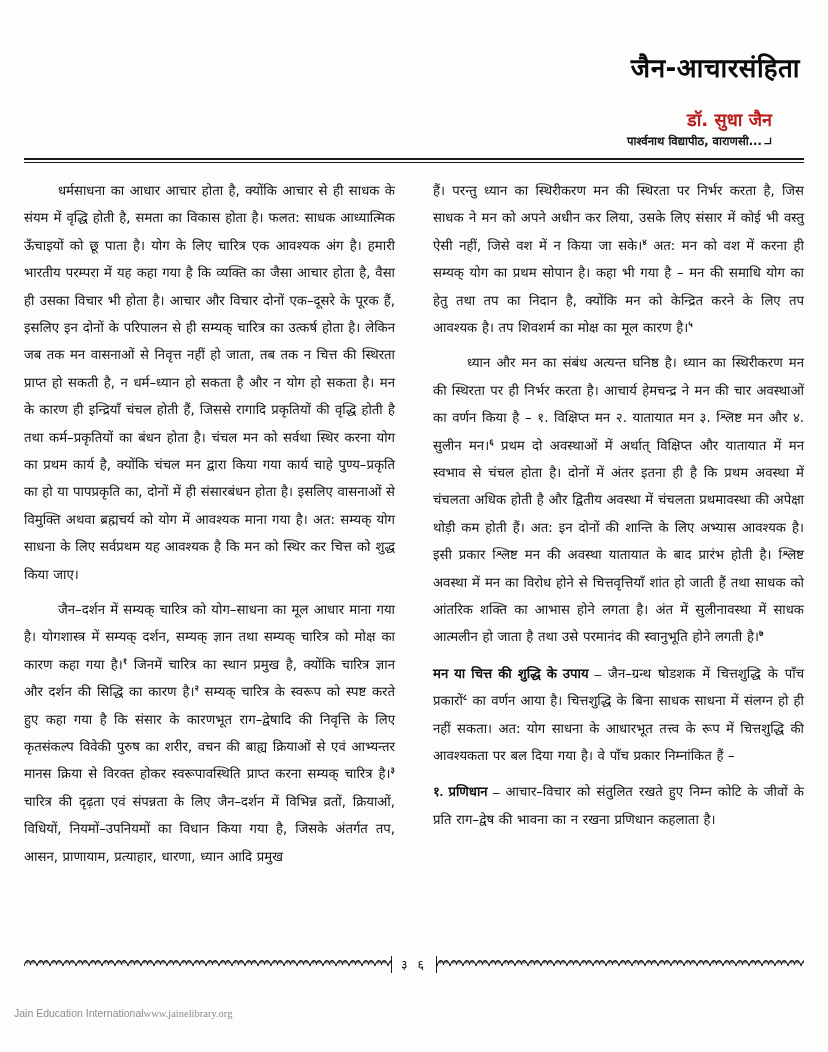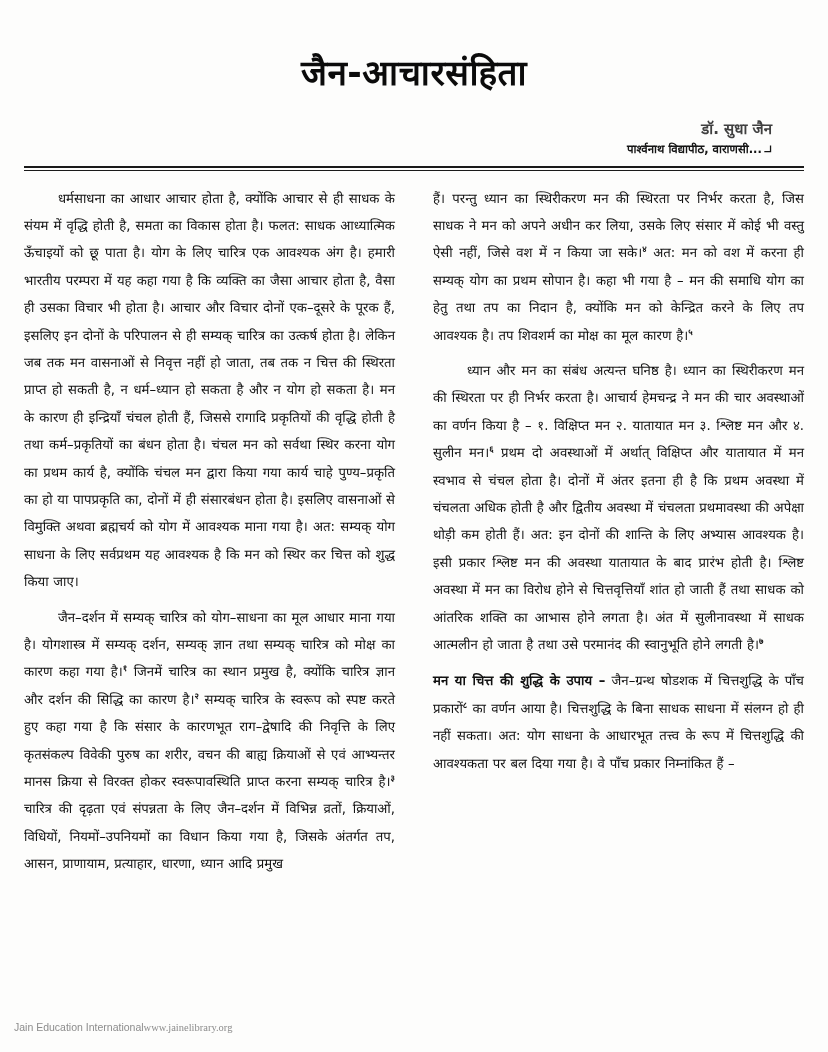--- a/index.html
+++ b/index.html
@@ -20,39 +20,39 @@
     background: #fdfdfc;
     overflow: hidden;
     box-sizing: border-box;
   }
 
   
   .masthead {
     padding: 40px 28px 0 28px;
   }
   .doc-title {
-    text-align: center;
-    font-family: "DejaVu Sans", sans-serif;
-    font-weight: 700;
-    font-size: 35px;
+    text-align: right;
+    font-family: "DejaVu Sans", sans-serif;
+    font-weight: 700;
+    font-size: 26px;
     letter-spacing: 0.5px;
     color: #0b0b0b;
     line-height: 1.25;
     margin: 12px 0 0 0;
   }
   .byline {
     margin-top: 24px;
     text-align: right;
     padding-right: 28px;
   }
   .author-name {
     font-family: "DejaVu Sans", sans-serif;
     font-weight: 700;
-    font-size: 15px;
-    color: #404040;
+    font-size: 18px;
+    color: #b91c1c;
     display: block;
     line-height: 1.2;
   }
   .author-affil {
     font-family: "DejaVu Sans", sans-serif;
     font-weight: 700;
     font-size: 11.5px;
     color: #141414;
     display: block;
     margin-top: 5px;
@@ -95,20 +95,21 @@
     text-align-last: left;
     color: #111;
     word-spacing: 0.5px;
   }
   .col p.indent { text-indent: 34px; }
   .col p + p { margin-top: 8px; }
   .col p.gap  { margin-top: 9px; }
 
   .lead {
     font-weight: 700;
+    font-family: Liberation Serif, serif;
   }
   sup.fn {
     font-size: 8.5px;
     vertical-align: super;
     line-height: 0;
     font-weight: 700;
   }
 
   
   .band {
@@ -138,21 +139,21 @@
     height: 17px;
     line-height: 17px;
     letter-spacing: 3px;
   }
 
   
   .footer {
     position: absolute;
     left: 0;
     right: 0;
-    bottom: 12px;
+    bottom: 26px;
     height: 26px;
     display: flex;
     align-items: center;
     padding: 0 14px;
     box-sizing: border-box;
     font-family: "Liberation Sans", sans-serif;
     font-size: 10.5px;
     color: #8c8c8c;
   }
   .footer .f-left   { flex: 0 0 auto; }
@@ -189,23 +190,49 @@
     <div class="col col-right">
       <p>
         <span>हैं। परन्तु ध्यान का स्थिरीकरण मन की स्थिरता पर निर्भर करता है, जिस साधक ने मन को अपने अधीन कर लिया, उसके लिए संसार में कोई भी वस्तु ऐसी नहीं, जिसे वश में न किया जा सके।</span><sup class="fn">४</sup><span> अत: मन को वश में करना ही सम्यक् योग का प्रथम सोपान है। कहा भी गया है – मन की समाधि योग का हेतु तथा तप का निदान है, क्योंकि मन को केन्द्रित करने के लिए तप आवश्यक है। तप शिवशर्म का मोक्ष का मूल कारण है।</span><sup class="fn">५</sup>
       </p>
       <p class="indent">
         <span>ध्यान और मन का संबंध अत्यन्त घनिष्ठ है। ध्यान का स्थिरीकरण मन की स्थिरता पर ही निर्भर करता है। आचार्य हेमचन्द्र ने मन की चार अवस्थाओं का वर्णन किया है – १. विक्षिप्त मन २. यातायात मन ३. श्लिष्ट मन और ४. सुलीन मन।</span><sup class="fn">६</sup><span> प्रथम दो अवस्थाओं में अर्थात् विक्षिप्त और यातायात में मन स्वभाव से चंचल होता है। दोनों में अंतर इतना ही है कि प्रथम अवस्था में चंचलता अधिक होती है और द्वितीय अवस्था में चंचलता प्रथमावस्था की अपेक्षा थोड़ी कम होती हैं। अत: इन दोनों की शान्ति के लिए अभ्यास आवश्यक है। इसी प्रकार श्लिष्ट मन की अवस्था यातायात के बाद प्रारंभ होती है। श्लिष्ट अवस्था में मन का विरोध होने से चित्तवृत्तियाँ शांत हो जाती हैं तथा साधक को आंतरिक शक्ति का आभास होने लगता है। अंत में सुलीनावस्था में साधक आत्मलीन हो जाता है तथा उसे परमानंद की स्वानुभूति होने लगती है।</span><sup class="fn">७</sup>
       </p>
       <p class="gap">
         <span class="lead">मन या चित्त की शुद्धि के उपाय –</span><span> जैन–ग्रन्थ षोडशक में चित्तशुद्धि के पाँच प्रकारों</span><sup class="fn">८</sup><span> का वर्णन आया है। चित्तशुद्धि के बिना साधक साधना में संलग्न हो ही नहीं सकता। अत: योग साधना के आधारभूत तत्त्व के रूप में चित्तशुद्धि की आवश्यकता पर बल दिया गया है। वे पाँच प्रकार निम्नांकित हैं –</span>
       </p>
-    </div>
-
-  </div>
-
+      <p class="gap">
+        <span class="lead">१. प्रणिधान –</span><span> आचार–विचार को संतुलित रखते हुए निम्न कोटि के जीवों के प्रति राग–द्वेष की भावना का न रखना प्रणिधान कहलाता है।</span>
+      </p>
+    </div>
+
+  </div>
+
+  <div class="band">
+    <div class="band-side">
+      <svg width="380" height="14" viewBox="0 0 380 14" preserveAspectRatio="none" aria-hidden="true">
+        <pattern id="orn1" x="0" y="0" width="13" height="14" patternUnits="userSpaceOnUse">
+          <path d="M0 9 C2 2, 6 2, 6.5 8 C7 2, 11 2, 13 9" fill="none" stroke="#1a1a1a" stroke-width="1.1"></path>
+          <circle cx="3.2" cy="5.2" r="1.0" fill="none" stroke="#1a1a1a" stroke-width="0.8"></circle>
+          <circle cx="9.6" cy="5.2" r="1.0" fill="none" stroke="#1a1a1a" stroke-width="0.8"></circle>
+        </pattern>
+        <rect x="0" y="0" width="380" height="14" fill="url(#orn1)"></rect>
+      </svg>
+    </div>
+    <div class="folio">३ ६</div>
+    <div class="band-side">
+      <svg width="380" height="14" viewBox="0 0 380 14" preserveAspectRatio="none" aria-hidden="true">
+        <pattern id="orn2" x="0" y="0" width="13" height="14" patternUnits="userSpaceOnUse">
+          <path d="M0 9 C2 2, 6 2, 6.5 8 C7 2, 11 2, 13 9" fill="none" stroke="#1a1a1a" stroke-width="1.1"></path>
+          <circle cx="3.2" cy="5.2" r="1.0" fill="none" stroke="#1a1a1a" stroke-width="0.8"></circle>
+          <circle cx="9.6" cy="5.2" r="1.0" fill="none" stroke="#1a1a1a" stroke-width="0.8"></circle>
+        </pattern>
+        <rect x="0" y="0" width="380" height="14" fill="url(#orn2)"></rect>
+      </svg>
+    </div>
+  </div>
 
   <div class="footer">
     <div class="f-left">Jain Education International</div>
     <div class="f-right">www.jainelibrary.org</div>
   </div>
 
 </div>
 
 </body></html>

